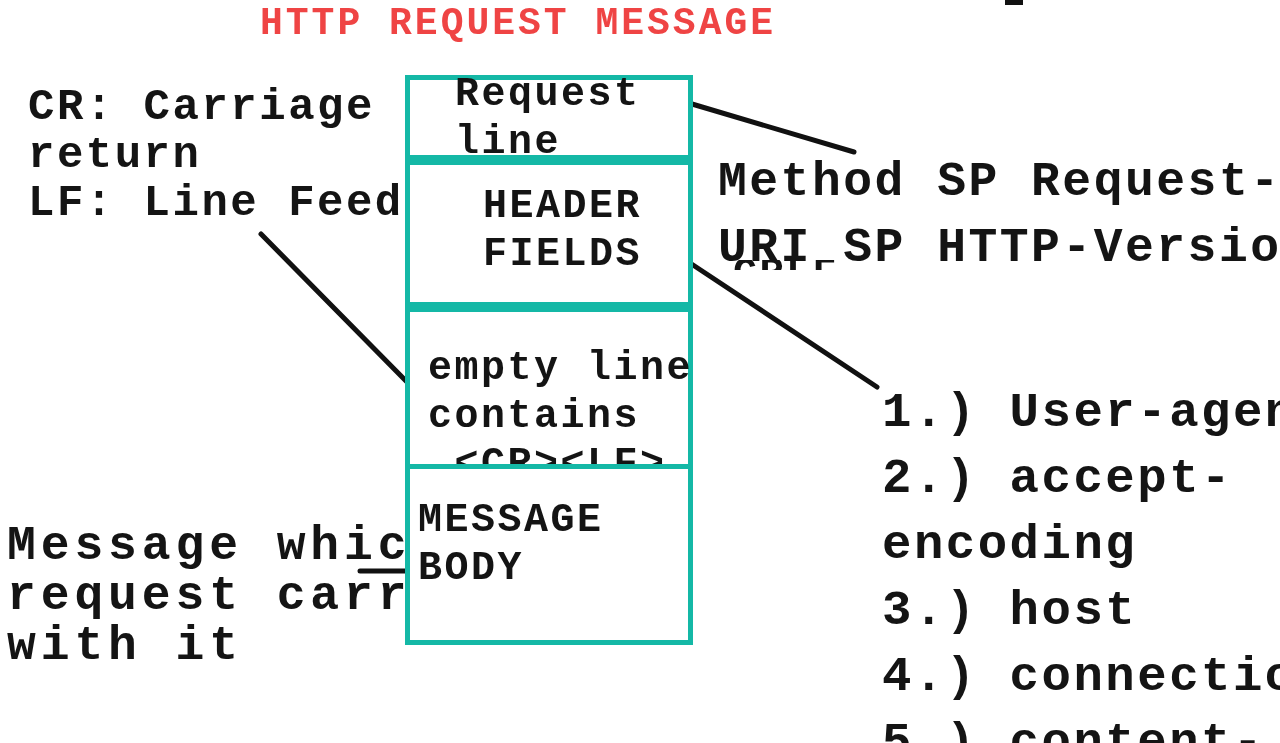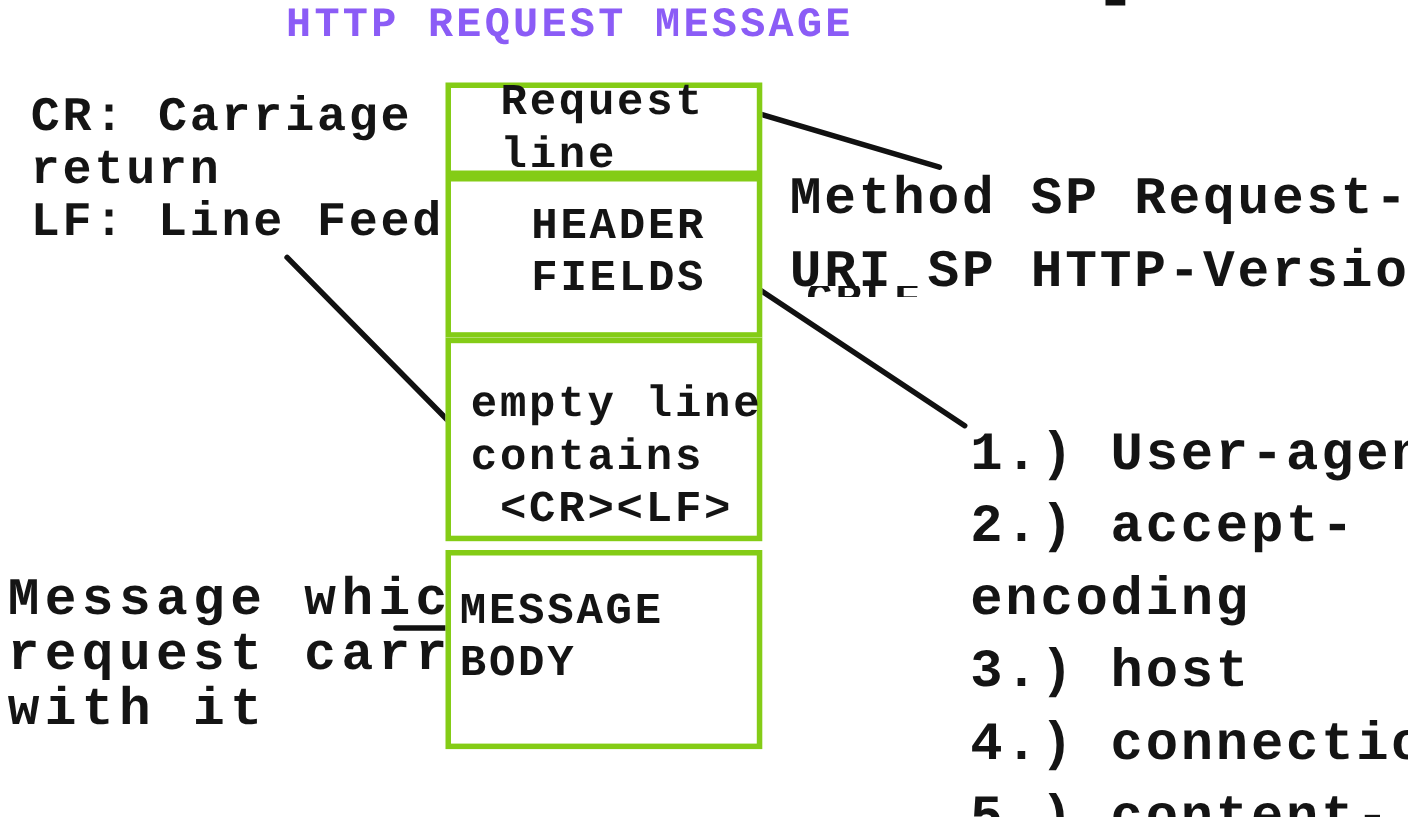--- a/index.html
+++ b/index.html
@@ -4,37 +4,37 @@
 <style>
   html,body{margin:0;padding:0;background:#ffffff;}
   #canvas{
     position:relative;width:1280px;height:743px;background:#ffffff;
     font-family:"Liberation Mono","DejaVu Sans Mono",monospace;
     font-weight:bold;color:#141414;overflow:hidden;
   }
   .pre{white-space:pre;position:absolute;}
   .title{
     font-size:38px;line-height:44px;letter-spacing:3px;
-    left:260px;top:2px;color:#8b5cf6;
+    left:260px;top:2px;color:#ef4444;
   }
   .note-crlf{left:28px;top:83px;font-size:44px;line-height:48px;letter-spacing:2.5px;}
   .note-msg{left:7px;top:521px;font-size:48px;line-height:50px;letter-spacing:4.9px;}
   .fmt{left:718px;top:149px;font-size:48px;line-height:66px;letter-spacing:2.5px;}
   .hdr-list{left:882px;top:380px;font-size:49px;line-height:66px;letter-spacing:2.5px;}
   .box{
     position:absolute;left:405px;width:288px;box-sizing:border-box;
-    border:5px solid #84cc16;background:#ffffff;
+    border:5px solid #14b8a6;background:#ffffff;
   }
   .box-label{
     white-space:pre;font-size:40px;line-height:48px;letter-spacing:2.5px;
   }
   #box-request-line{top:75px;height:85px;}
   #box-header-fields{top:160px;height:147px;padding-left:28px;}
   #box-empty-line{top:307px;height:185px;}
-  #box-message-body{top:500px;height:181px;}
+  #box-message-body{top:464px;height:181px;}
   #box-request-line .box-label{margin-top:-9px;padding-left:45px;}
   #box-header-fields .box-label{margin-top:18px;padding-left:45px;}
   #box-empty-line .box-label{margin-top:33px;padding-left:18px;}
   #box-message-body .box-label{margin-top:28px;padding-left:8px;}
   #connectors{position:absolute;left:0;top:0;width:1280px;height:743px;pointer-events:none;}
   #connectors line{stroke:#111111;stroke-width:5;stroke-linecap:round;}
   .clip-frag{
     position:absolute;left:733px;top:260px;width:130px;height:10px;overflow:hidden;
   }
   .clip-frag span{

